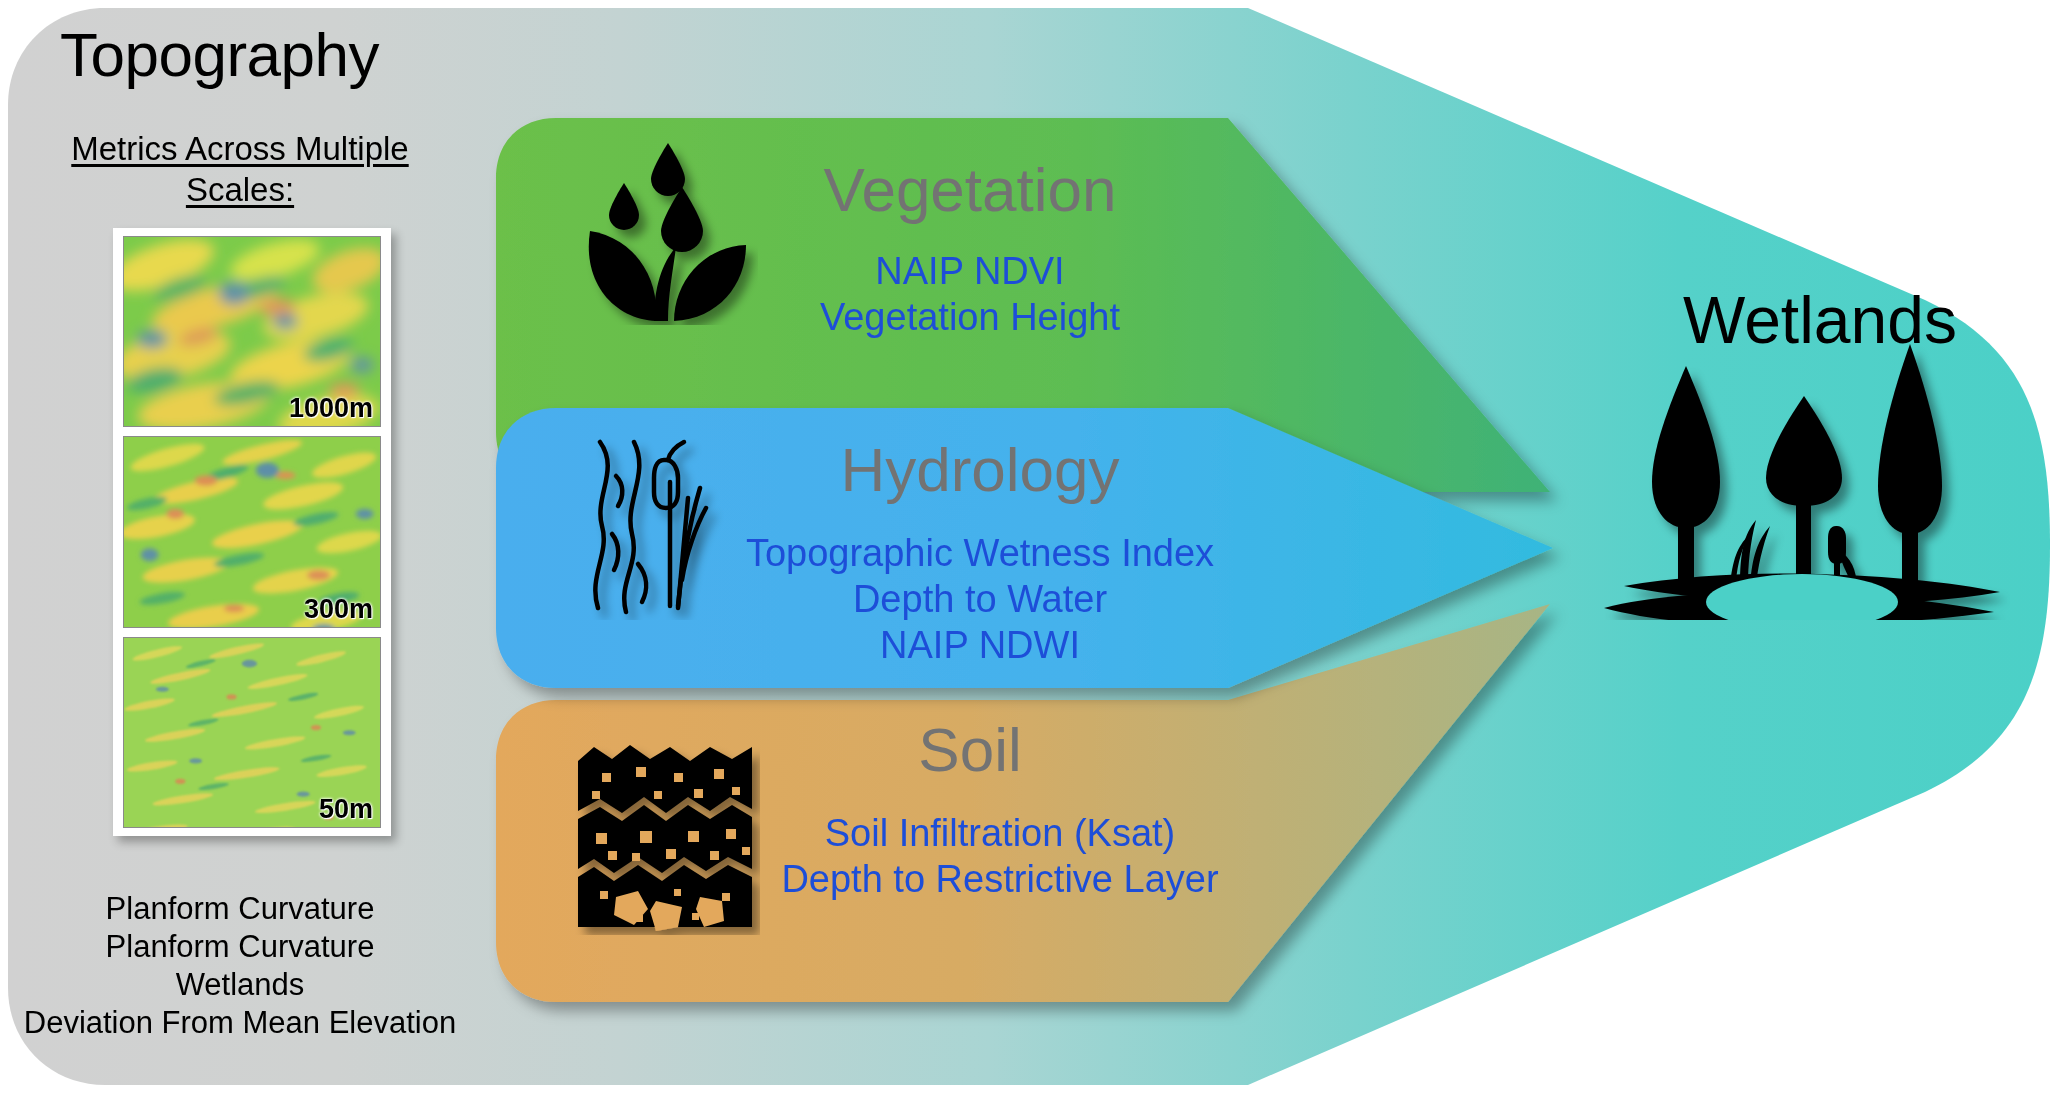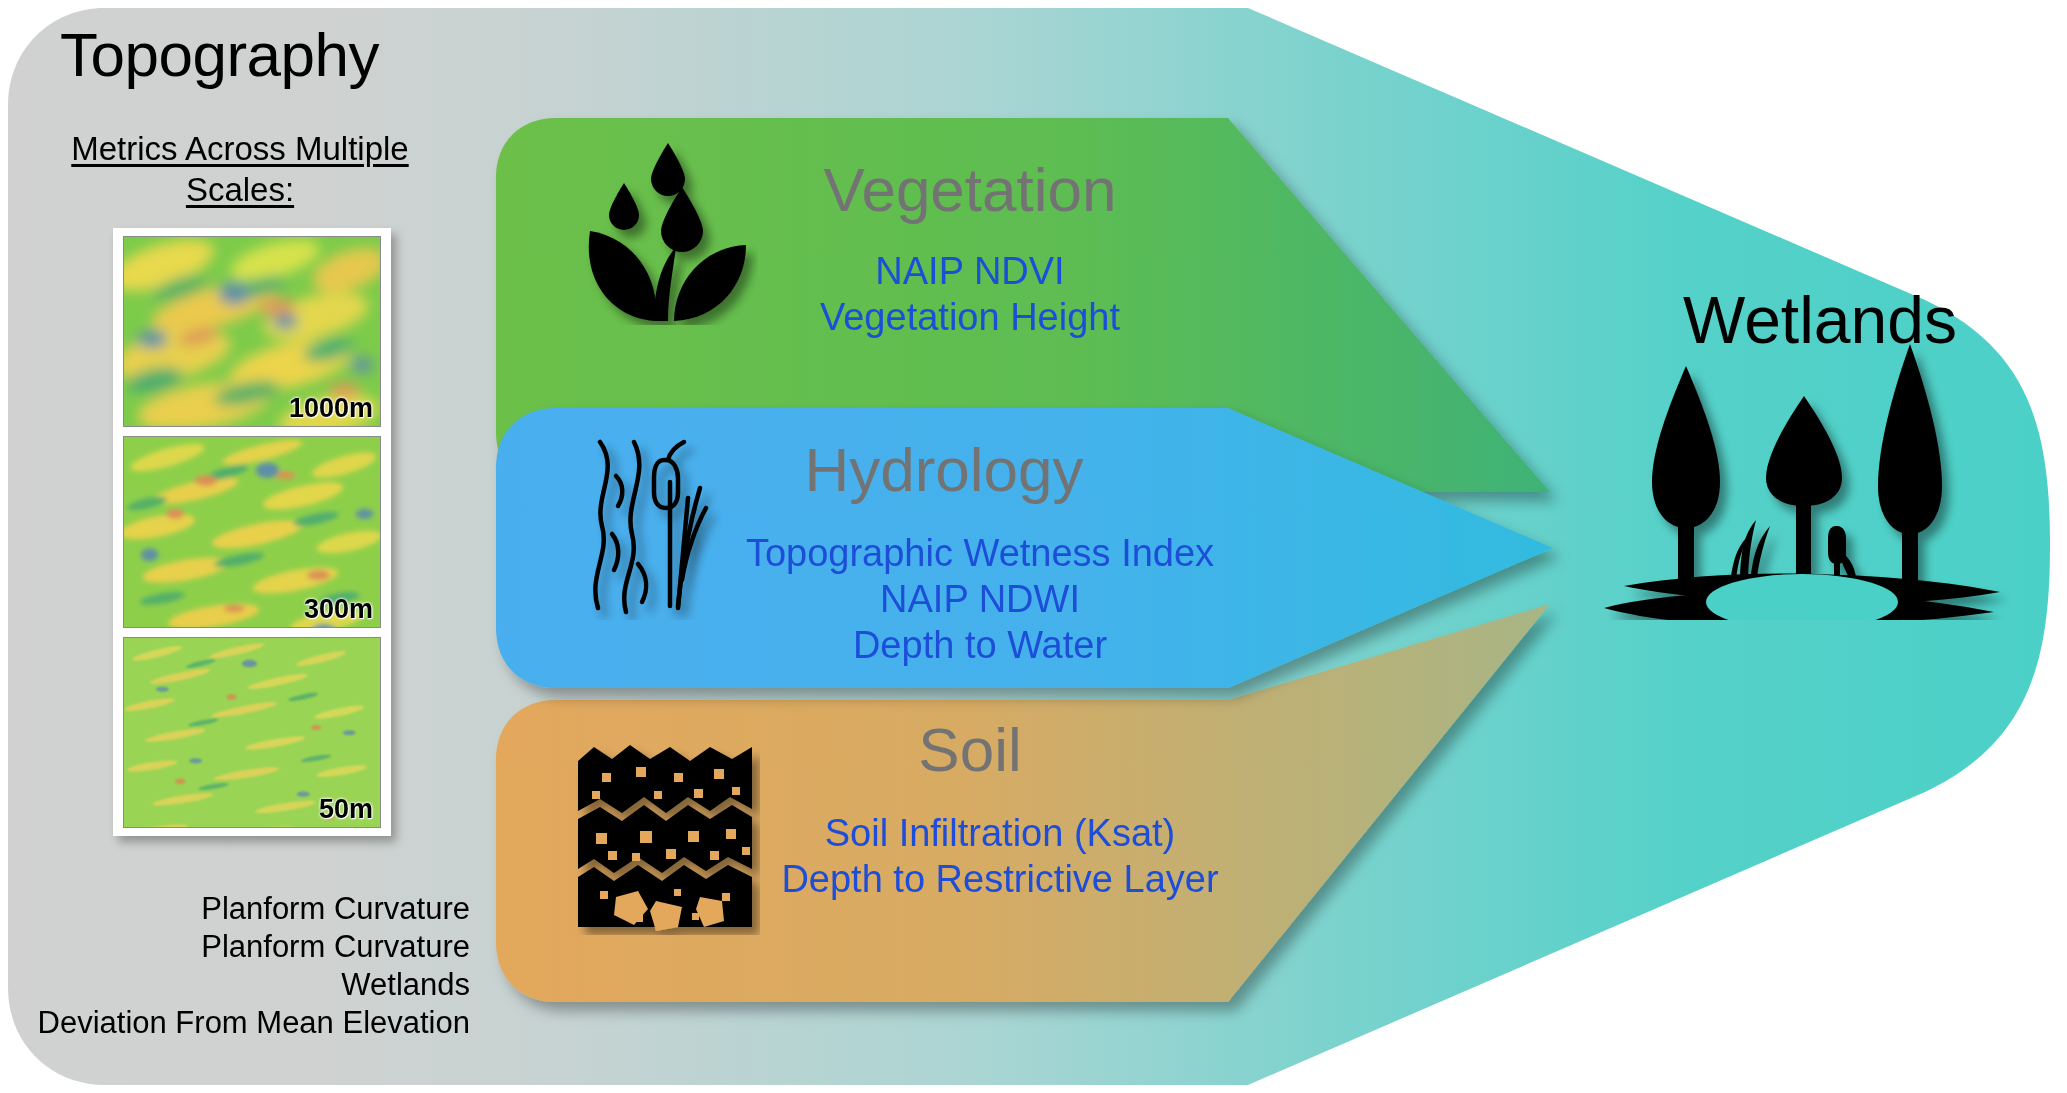--- a/index.html
+++ b/index.html
@@ -38,31 +38,31 @@
   .thumb:last-child{margin-bottom:0;}
   .thumb .terrain{position:absolute;inset:0;}
   .thumb .scale-label{
     position:absolute;right:7px;bottom:2px;
     font-size:27px;font-weight:bold;color:#000;
     text-shadow:0 0 3px #fff,0 0 3px #fff,1px 1px 0 #fff;
   }
 
   #topo-metrics-list{
     left:10px;top:890px;width:460px;white-space:normal;
-    font-size:31px;line-height:38px;text-align:right;
+    font-size:31px;line-height:38px;text-align:center;
   }
 
   
   .band-title{position:absolute;font-size:62px;line-height:64px;color:#737373;text-align:center;white-space:nowrap;}
   .band-lines{position:absolute;font-size:38px;line-height:46px;color:#1d4ed8;text-align:center;white-space:nowrap;}
 
   #veg-title{left:690px;top:158px;width:560px;}
   #veg-lines{left:690px;top:248px;width:560px;}
 
-  #hyd-title{left:664px;top:438px;width:560px;}
+  #hyd-title{left:700px;top:438px;width:560px;}
   #hyd-lines{left:620px;top:530px;width:720px;}
 
   #soil-title{left:740px;top:718px;width:460px;}
   #soil-lines{left:660px;top:810px;width:680px;}
 
   #wetlands-title{
     position:absolute;left:1600px;top:285px;width:440px;
     font-size:66px;line-height:70px;color:#000;text-align:center;white-space:nowrap;
   }
 
@@ -401,22 +401,22 @@
 
   <div class="band-title" id="veg-title">Vegetation</div>
   <div class="band-lines" id="veg-lines">
     <div>NAIP NDVI</div>
     <div>Vegetation Height</div>
   </div>
 
   <div class="band-title" id="hyd-title">Hydrology</div>
   <div class="band-lines" id="hyd-lines">
     <div>Topographic Wetness Index</div>
+    <div>Depth to Water</div>
     <div>NAIP NDWI</div>
-    <div>Depth to Water</div>
   </div>
 
   <div class="band-title" id="soil-title">Soil</div>
   <div class="band-lines" id="soil-lines">
     <div>Soil Infiltration (Ksat)</div>
     <div>Depth to Restrictive Layer</div>
   </div>
 
   <div id="wetlands-title">Wetlands</div>
 

